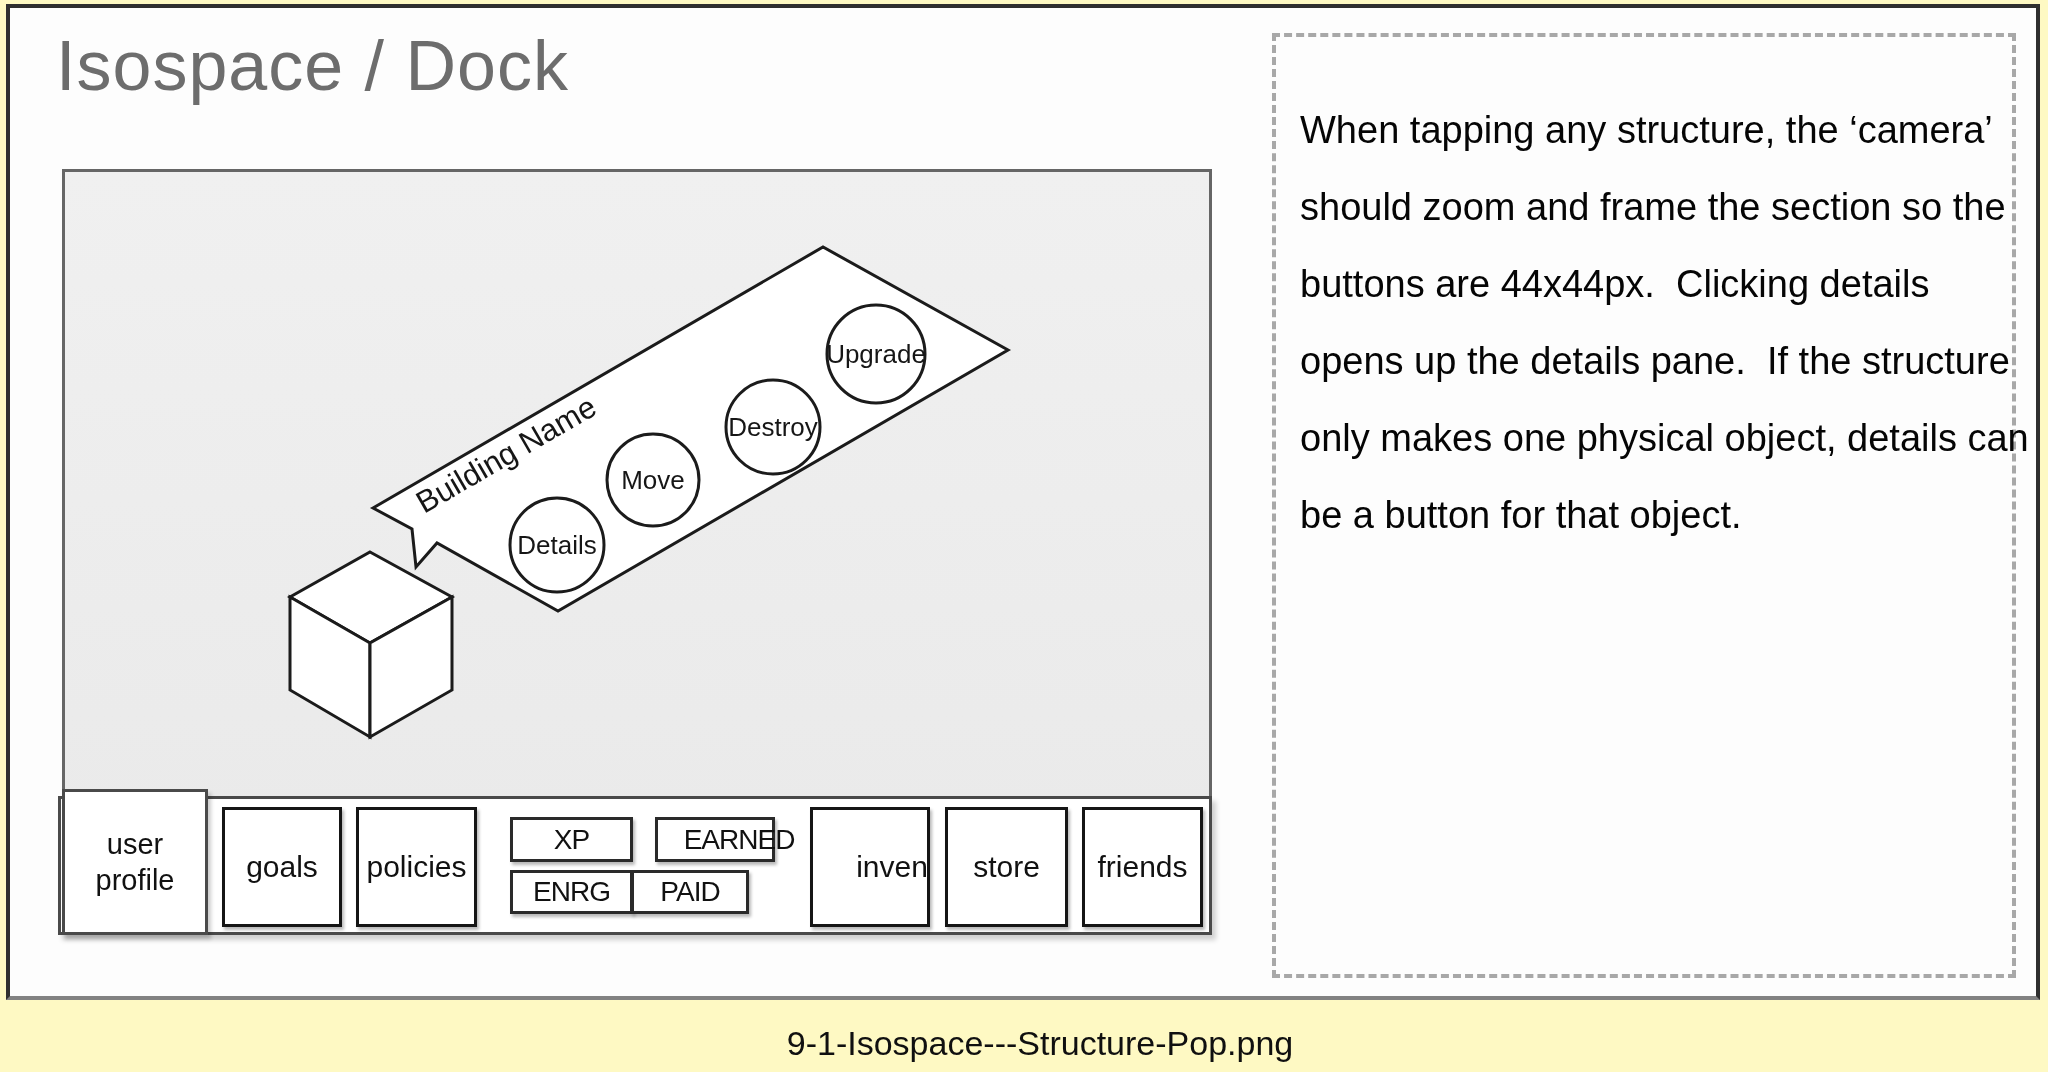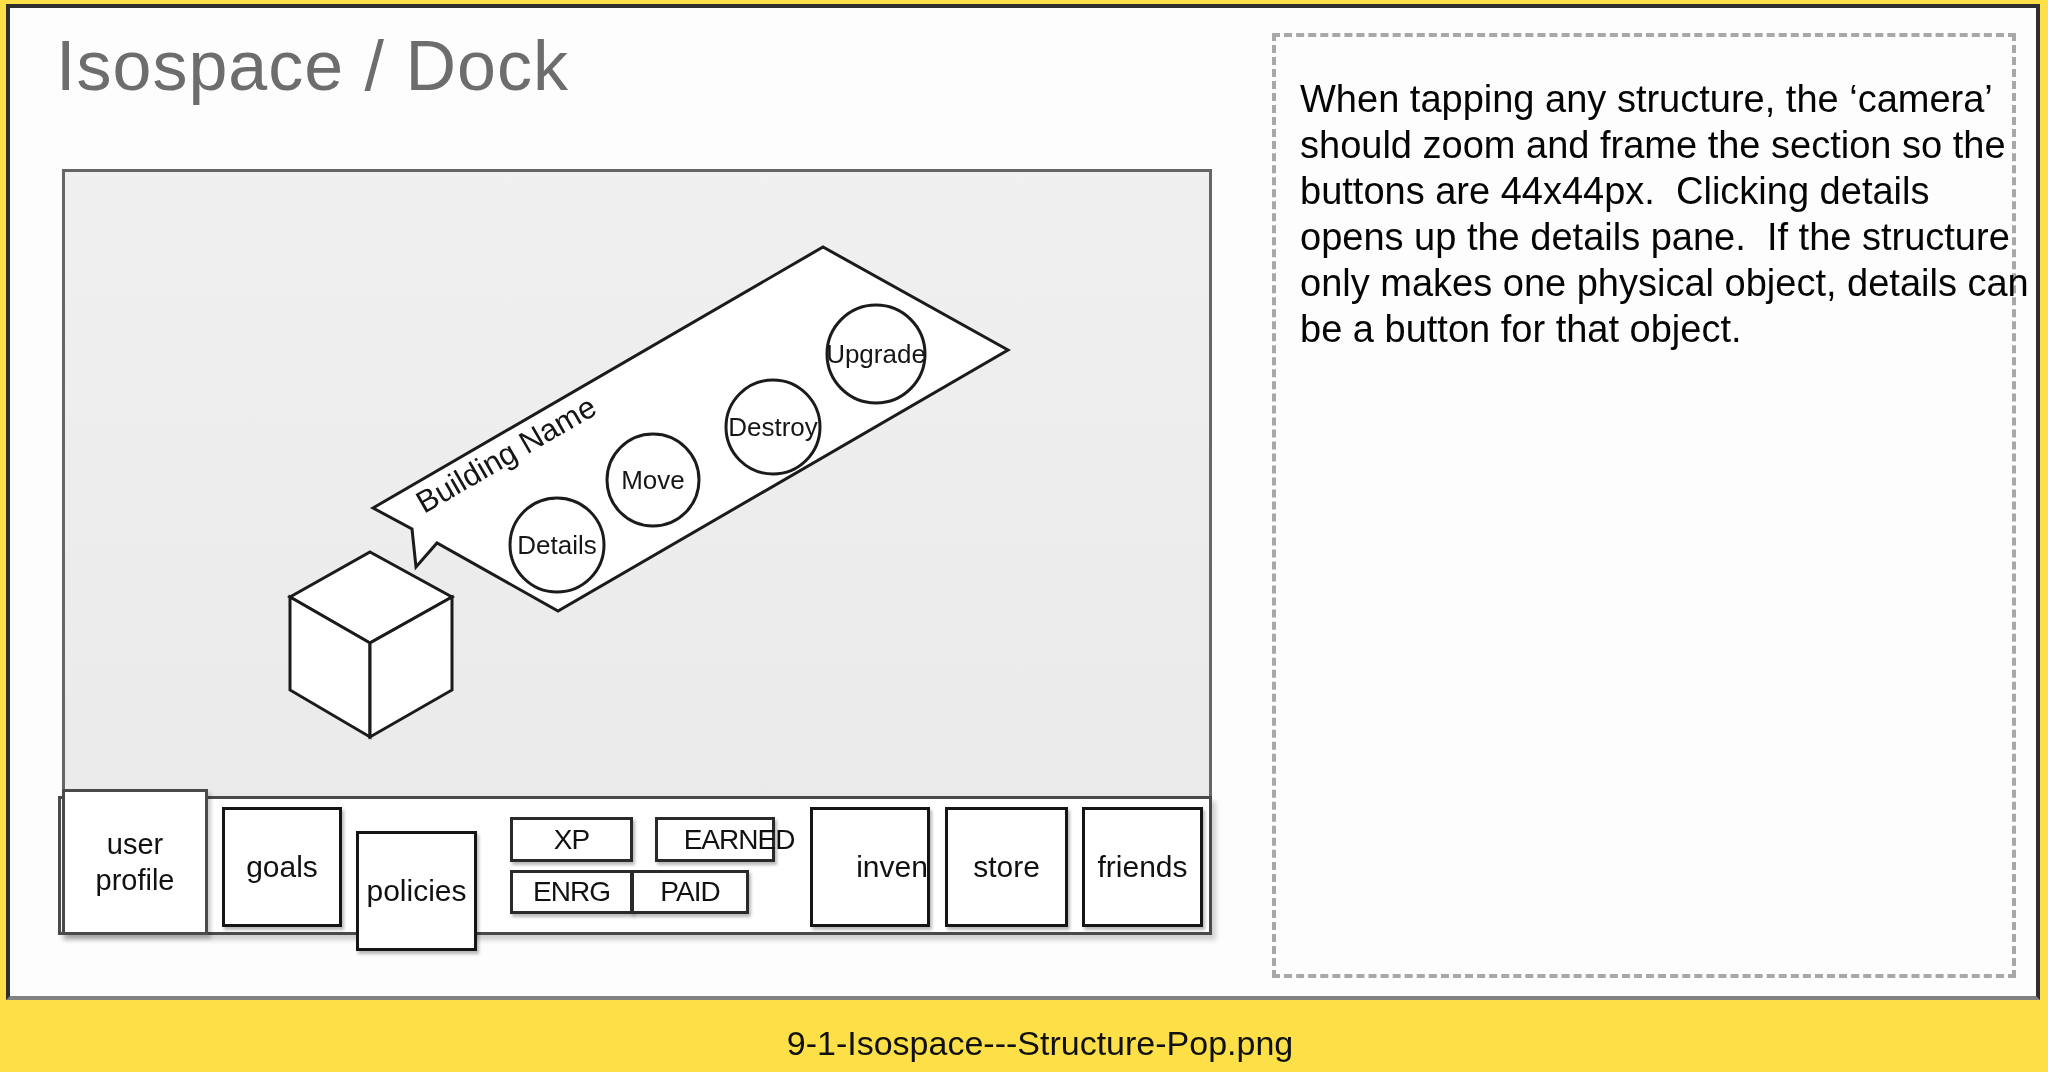--- a/index.html
+++ b/index.html
@@ -1,18 +1,18 @@
 <!DOCTYPE html>
 <html><head>
 <meta charset="utf-8">
 <style>
   html,body{margin:0;padding:0;background:#fff;}
   #stage{
     position:relative;width:2048px;height:1072px;
-    background:#fde047;overflow:hidden;
+    background:#fef9c3;overflow:hidden;
     font-family:"Liberation Sans",sans-serif;
   }
   
   .frame{
     position:absolute;left:6px;top:4px;width:2034px;height:996px;
     border:4px solid #2f2f2f;border-bottom-color:#828282;
     background:#fdfdfd;box-sizing:border-box;
   }
   .page-title{
     position:absolute;left:56px;top:26px;
@@ -41,39 +41,39 @@
     text-align:center;color:#111;
     box-shadow:2px 3px 3px rgba(0,0,0,.28);
   }
   .tab{
     left:62px;top:789px;width:146px;height:146px;
     border:3px solid #4a4a4a;font-size:29px;line-height:1.25;
     padding:0 14px;z-index:3;box-shadow:3px 4px 4px rgba(0,0,0,.2);
   }
   .square{border:3px solid #151515;font-size:30px;z-index:2;}
   .goals{left:222px;top:807px;width:120px;height:120px;}
-  .policies{left:356px;top:807px;width:121px;height:120px;margin-top:24px;}
+  .policies{left:356px;top:807px;width:121px;height:120px;}
   .inven{left:810px;top:807px;width:120px;height:120px;padding-left:44px;}
   .store{left:945px;top:807px;width:123px;height:120px;}
   .friends{left:1082px;top:807px;width:121px;height:120px;}
   .meter{border:3px solid #2a2a2a;font-size:28px;letter-spacing:-1px;z-index:2;}
   .xp{left:510px;top:817px;width:123px;height:45px;}
   .enrg{left:510px;top:870px;width:123px;height:44px;}
   .earned{left:655px;top:817px;width:120px;height:45px;padding-left:48px;}
   .paid{left:631px;top:870px;width:118px;height:44px;}
   
   .note-box{
     position:absolute;left:1272px;top:33px;width:744px;height:945px;
     border:4px dashed #a8a8a8;box-sizing:border-box;background:transparent;
   }
   .note-text{
     position:absolute;left:1300px;top:76px;width:706px;
     font-size:38px;line-height:46px;color:#050505;
   }
-  .note-text div{white-space:pre;}
+  .note-text div{white-space:pre;margin-top:31px;}
   
   .caption{
     position:absolute;left:16px;top:1024px;width:2048px;
     text-align:center;font-size:34px;color:#101010;
   }
 </style>
 </head>
 <body>
 
 <div id="stage">

